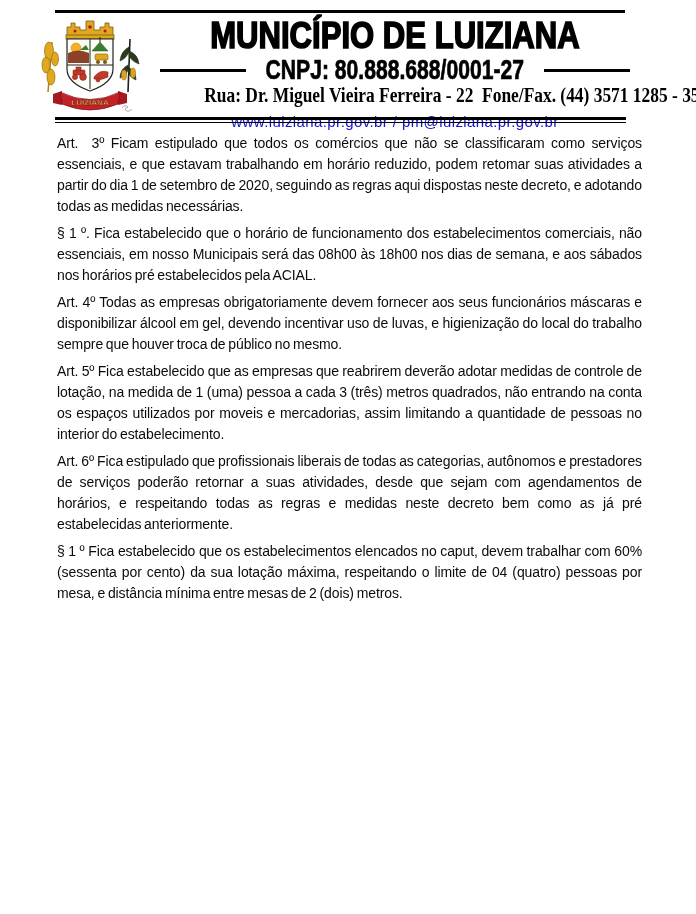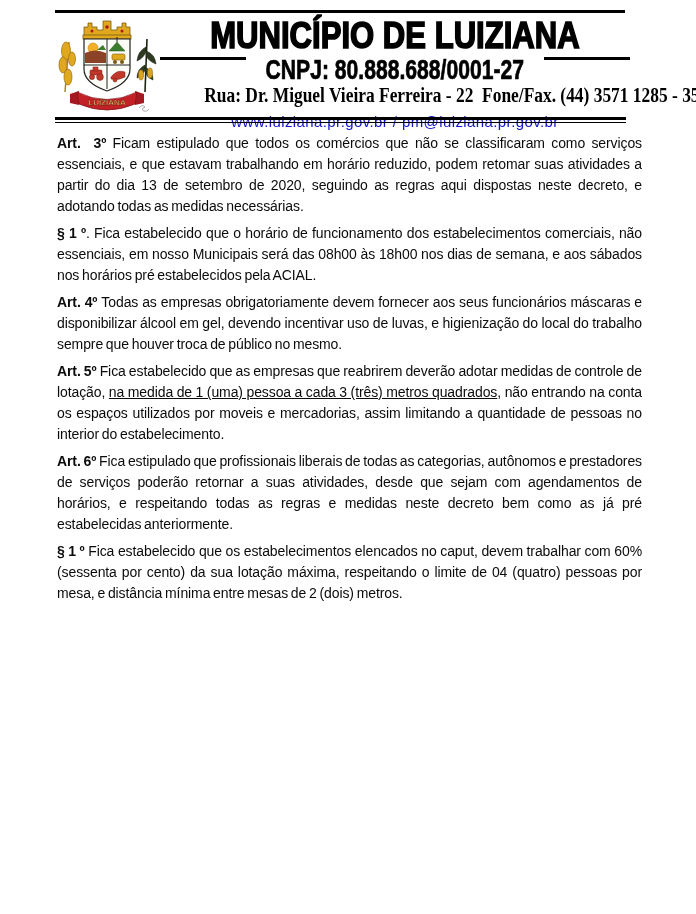--- a/index.html
+++ b/index.html
@@ -6,28 +6,28 @@
   .page {
     position:relative; width:696px; height:914px; margin:0 auto;
     background:#ffffff; overflow:hidden;
     font-family:"Liberation Sans", sans-serif; color:#111;
   }
   
   .letterhead { position:absolute; left:0; top:0; width:696px; height:130px; }
   .rule-top    { position:absolute; left:55px; top:10px;  width:570px; height:3px; background:#000; }
   .rule-bottom { position:absolute; left:55px; top:117px; width:571px; height:3px; background:#000; }
   .rule-bottom2{ position:absolute; left:55px; top:122px; width:571px; height:1px; background:#000; }
-  .crest { position:absolute; left:57px; top:17px; width:100px; height:100px; }
+  .crest { position:absolute; left:40px; top:17px; width:100px; height:100px; }
   .head-text { position:absolute; left:163px; top:16px; width:464px; text-align:center; }
   .muni-title {
     display:inline-block; font-weight:bold; font-size:37px; line-height:40px;
     letter-spacing:0px; -webkit-text-stroke:1.6px #000;
     transform:scaleX(0.84); transform-origin:center; white-space:nowrap; color:#000;
   }
-  .cnpj-row { display:flex; justify-content:center; height:26px; margin-top:1px; }
+  .cnpj-row { display:flex; align-items:center; justify-content:center; height:26px; margin-top:1px; }
   .cnpj-dash { width:86px; height:3px; background:#000; flex:0 0 auto; }
   .cnpj-text {
     display:inline-block; font-weight:bold; font-size:24px; line-height:26px; color:#000;
     -webkit-text-stroke:0.6px #000; transform:scale(0.88,1.15); transform-origin:center;
     white-space:nowrap; margin:0 2px;
   }
   .addr-line {
     margin-top:1px; white-space:nowrap;
     font-family:"Liberation Serif", serif; font-weight:bold; font-size:20px; line-height:22px; color:#000;
   }
@@ -37,22 +37,22 @@
     letter-spacing:0.4px; white-space:nowrap;
   }
   
   .doc-body {
     position:absolute; left:57px; top:133px; width:585px;
     font-family:"Liberation Sans", sans-serif;
     font-size:14px; line-height:21px; color:#0b0b0b;
     letter-spacing:-0.1px; word-spacing:-1px;
   }
   .para { margin:0 0 6px 0; text-align:justify; }
-  .para .b { font-weight:bold; }
-  .para .u { text-decoration:underline; }
+  .para .b { font-weight:normal; }
+  .para .u { }
 </style>
 </head>
 <body>
 
 <div class="page">
 
   <div class="letterhead">
     <div class="rule-top"></div>
 
     <div class="crest">
@@ -136,21 +136,21 @@
         <span class="addr-inner">Rua: Dr. Miguel Vieira Ferreira - 22&nbsp; Fone/Fax. (44) 3571 1285 - 3571 1286</span>
       </div>
       <div class="site-line" id="site-line" style="color: rgb(20, 20, 204);">www.luiziana.pr.gov.br / pm@luiziana.pr.gov.br</div>
     </div>
 
     <div class="rule-bottom"></div>
     <div class="rule-bottom2"></div>
   </div>
 
   <div class="doc-body" id="doc-body">
-      <p class="para"><span class="b">Art.&nbsp; 3º </span><span>Ficam estipulado que todos os comércios que não se classificaram como serviços essenciais, e que estavam trabalhando em horário reduzido, podem retomar suas atividades a partir do dia 13 de setembro de 2020, seguindo as regras aqui dispostas neste decreto, e adotando todas as medidas necessárias.</span></p>
+      <p class="para"><span class="b">Art.&nbsp; 3º </span><span>Ficam estipulado que todos os comércios que não se classificaram como serviços essenciais, e que estavam trabalhando em horário reduzido, podem retomar suas atividades a partir do dia 1 de setembro de 2020, seguindo as regras aqui dispostas neste decreto, e adotando todas as medidas necessárias.</span></p>
       <p class="para"><span class="b">§&nbsp;1&nbsp;º</span><span>. Fica estabelecido que o horário de funcionamento dos estabelecimentos comerciais, não essenciais, em nosso Municipais será das 08h00 às 18h00 nos dias de semana, e aos sábados nos horários pré estabelecidos pela ACIAL.</span></p>
       <p class="para"><span class="b">Art.&nbsp;4º </span><span>Todas as empresas obrigatoriamente devem fornecer aos seus funcionários máscaras e disponibilizar álcool em gel, devendo incentivar uso de luvas, e higienização do local do trabalho sempre que houver troca de público no mesmo.</span></p>
       <p class="para"><span class="b">Art.&nbsp;5º </span><span>Fica estabelecido que as empresas que reabrirem deverão adotar medidas de controle de lotação, </span><span class="u">na medida de 1 (uma) pessoa a cada 3 (três) metros quadrados</span><span>, não entrando na conta os espaços utilizados por moveis e mercadorias, assim limitando a quantidade de pessoas no interior do estabelecimento.</span></p>
       <p class="para"><span class="b">Art.&nbsp;6º </span><span>Fica estipulado que profissionais liberais de todas as categorias, autônomos e prestadores de serviços poderão retornar a suas atividades, desde que sejam com agendamentos de horários, e respeitando todas as regras e medidas neste decreto bem como as já pré estabelecidas anteriormente.</span></p>
       <p class="para"><span class="b">§&nbsp;1&nbsp;º </span><span>Fica estabelecido que os estabelecimentos elencados no caput, devem trabalhar com 60% (sessenta por cento) da sua lotação máxima, respeitando o limite de 04 (quatro) pessoas por mesa, e distância mínima entre mesas de 2 (dois) metros.</span></p>
     </div>
 
 </div>
 
 </body></html>

